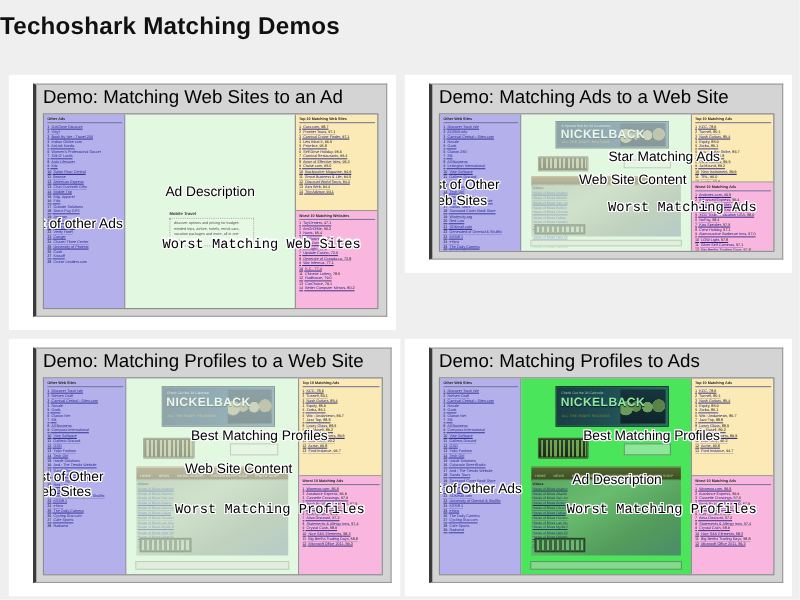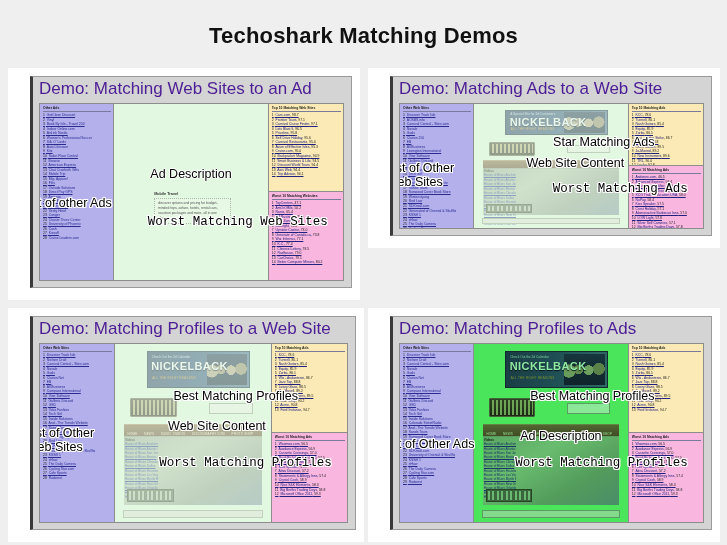--- a/index.html
+++ b/index.html
@@ -4,27 +4,27 @@
 <style>
   html,body{margin:0;padding:0;}
   body{
     width:727px;height:545px;
     background:#efefef;
     font-family:"Liberation Sans", sans-serif;
     overflow:hidden;
     position:relative;
   }
   #page-title{
-    text-align:center;
+    text-align:left;
     font-size:22px;
     font-weight:bold;
     color:#111;
     letter-spacing:0.2px;
     padding-top:11px;
-    margin:12px;
+    margin:0;
   }
   .grid{
     position:absolute;
     left:0;top:62px;
     width:727px;height:483px;
   }
   .demo-card{
     position:absolute;
     background:#ffffff;
     box-sizing:border-box;
@@ -43,21 +43,21 @@
     border-right:1px solid #9a9a9a;
     border-bottom:1px solid #9a9a9a;
     box-sizing:border-box;
   }
   .frame-title{
     position:absolute;
     left:6px;top:2px;right:4px;
     height:24px;
     font-size:17px;
     font-weight:400;
-    color:#4c1d95;
+    color:#000000;
     white-space:nowrap;
     overflow:hidden;
   }
   .stage{
     position:absolute;
     left:6px;top:26px;right:7px;bottom:6px;
     background:#c9c9c9;
     border:1px solid #8d8d8d;
     box-sizing:border-box;
     overflow:hidden;

